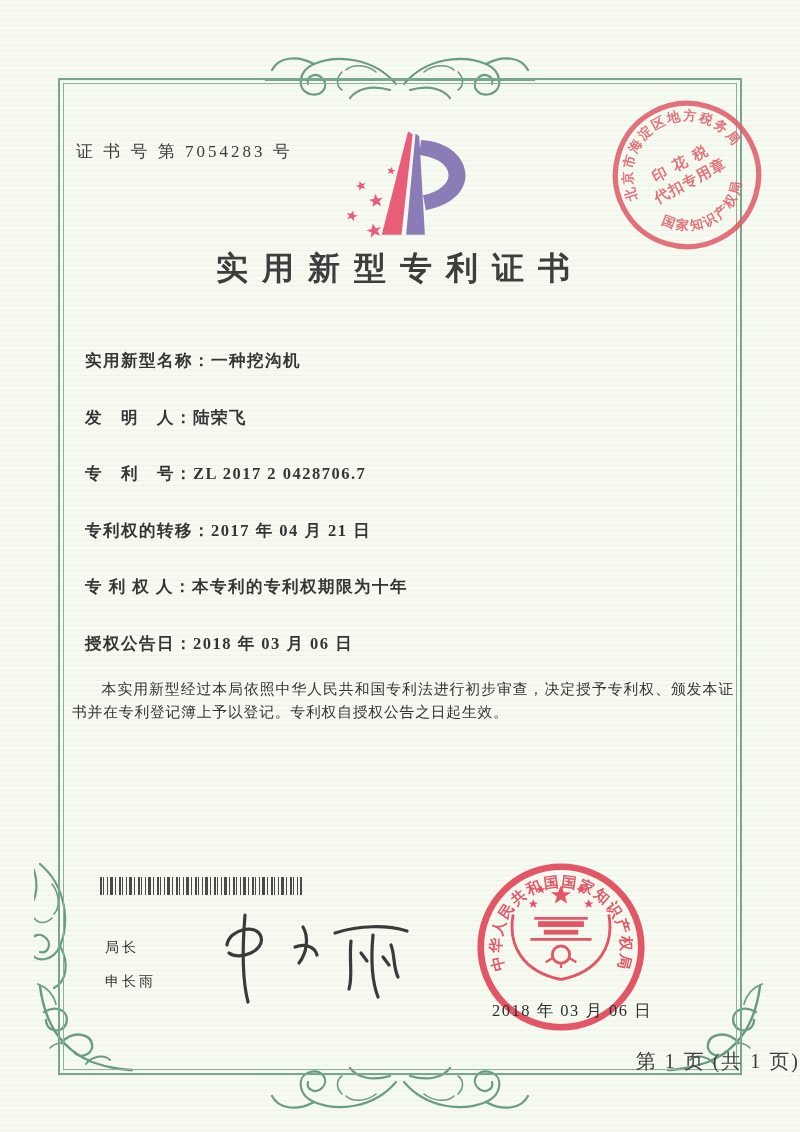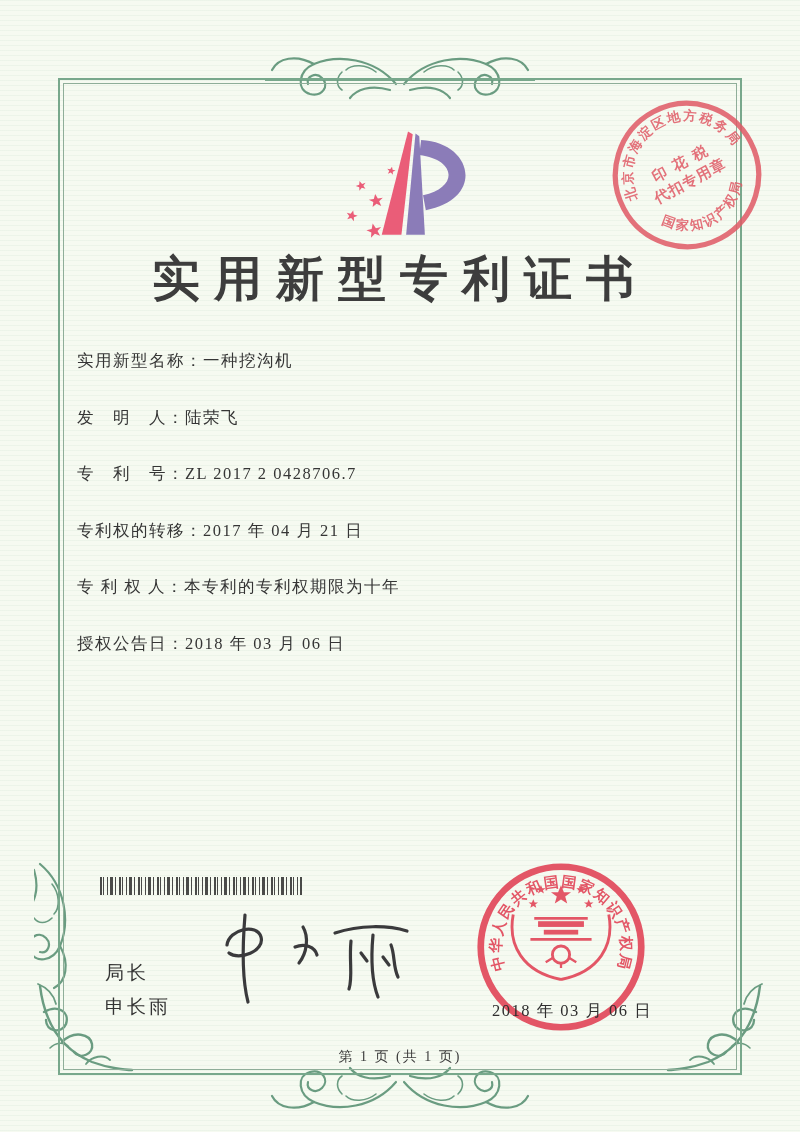--- a/index.html
+++ b/index.html
@@ -23,54 +23,54 @@
   .border-inner{
     position:absolute;left:3px;top:3px;right:3px;bottom:3px;
     border:1px solid #8fae99;
   }
   .abs{position:absolute;}
   .certno{
     left:76px;top:140px;font-size:17px;letter-spacing:3px;color:#3c3c3c;
   }
   .title{
     left:0;top:247px;width:100%;text-align:center;
-    font-size:48px;font-weight:bold;color:#3d3d3d;letter-spacing:14px;
+    font-size:32px;font-weight:bold;color:#3d3d3d;letter-spacing:14px;
   }
   .field{
-    left:77px;font-size:16.5px;color:#353535;letter-spacing:1.5px;white-space:nowrap;
+    left:85px;font-size:16.5px;color:#353535;letter-spacing:1.5px;white-space:nowrap;font-weight:bold;
   }
   .f1{top:350px}.f2{top:407px}.f3{top:463px}.f4{top:520px}.f5{top:576px}.f6{top:633px}
   .paras{
     left:72px;top:678px;width:662px;color:#333;
     font-size:14.8px;line-height:23px;letter-spacing:0.8px;text-align:justify;
   }
   .paras p{margin:0;text-indent:2em;}
   .barcode{
     left:100px;top:877px;width:202px;height:18px;
     background-image:repeating-linear-gradient(90deg,
       #2b2b2b 0 2px,transparent 2px 3px,
       #2b2b2b 3px 4px,transparent 4px 7px,
       #2b2b2b 7px 8px,transparent 8px 10px,
       #2b2b2b 10px 13px,transparent 13px 15px,
       #2b2b2b 15px 16px,transparent 16px 19px);
     opacity:.85;
   }
   .signer{
-    left:105px;top:956px;font-size:19px;color:#333;
+    left:105px;top:931px;font-size:14px;color:#333;
     letter-spacing:3px;line-height:34px;
   }
   .sig-svg{left:215px;top:903px;}
   .seal-svg{left:475px;top:861px;opacity:.92;}
   .issue-date{
     left:492px;top:1000px;font-size:16.5px;color:#2f2f2f;letter-spacing:1.5px;z-index:5;
   }
   .stamp-wrap{left:608px;top:96px;transform:rotate(-28deg);opacity:.85;}
   .footer{
-    left:0;top:1048px;width:100%;text-align:center;
-    font-size:14px;color:#3c3c3c;letter-spacing:2px;
+    left:0;top:1048px;width:100%;text-align:right;
+    font-size:20px;color:#3c3c3c;letter-spacing:2px;
   }
   .orn{position:absolute;}
   svg text{font-family:"Liberation Serif","DejaVu Serif",serif;}
 </style>
 </head>
 <body>
 
 <svg width="0" height="0" style="position:absolute" aria-hidden="true">
   <defs>
     <g id="curlH" stroke="#6a9c81" fill="none" stroke-width="2.2" stroke-linecap="round">
@@ -112,20 +112,21 @@
     <use href="#curlH" transform="translate(40,0) rotate(90)"></use>
   </svg>
   <svg class="orn" style="left:722px;top:860px" width="44" height="132" viewBox="0 0 44 132">
     <use href="#curlH" transform="translate(4,0) scale(-1,1) rotate(90) scale(1,-1)"></use>
   </svg>
 
   <div class="border-outer">
     <div class="border-inner"></div>
   </div>
 
+  <div class="abs certno">证 书 号 第 7054283 号</div>
 
   <svg class="abs" style="left:333px;top:126px" width="150" height="116" viewBox="0 0 160 120">
     <g fill="#ea5d78">
       <path transform="translate(30,62) scale(0.55) rotate(-18)" d="M0,-10 L2.9,-3.1 L10,-3.1 L4.2,1.2 L6.2,8.1 L0,4 L-6.2,8.1 L-4.2,1.2 L-10,-3.1 L-2.9,-3.1 Z"></path>
       <path transform="translate(62,46) scale(0.45) rotate(12)" d="M0,-10 L2.9,-3.1 L10,-3.1 L4.2,1.2 L6.2,8.1 L0,4 L-6.2,8.1 L-4.2,1.2 L-10,-3.1 L-2.9,-3.1 Z"></path>
       <path transform="translate(46,78) scale(0.75) rotate(-8)" d="M0,-10 L2.9,-3.1 L10,-3.1 L4.2,1.2 L6.2,8.1 L0,4 L-6.2,8.1 L-4.2,1.2 L-10,-3.1 L-2.9,-3.1 Z"></path>
       <path transform="translate(20,94) scale(0.6) rotate(15)" d="M0,-10 L2.9,-3.1 L10,-3.1 L4.2,1.2 L6.2,8.1 L0,4 L-6.2,8.1 L-4.2,1.2 L-10,-3.1 L-2.9,-3.1 Z"></path>
       <path transform="translate(44,110) scale(0.8) rotate(-12)" d="M0,-10 L2.9,-3.1 L10,-3.1 L4.2,1.2 L6.2,8.1 L0,4 L-6.2,8.1 L-4.2,1.2 L-10,-3.1 L-2.9,-3.1 Z"></path>
     </g>
     <polygon fill="#ea5d78" points="80,4 85,7 73,114 52,114"></polygon>
@@ -148,20 +149,21 @@
     <span>专利权的转移：</span><span>2017 年 04 月 21 日</span>
   </div>
   <div class="abs field f5">
     <span>专 利 权 人：</span><span>本专利的专利权期限为十年</span>
   </div>
   <div class="abs field f6">
     <span>授权公告日：</span><span>2018 年 03 月 06 日</span>
   </div>
 
   <div class="abs paras">
+    <p>本实用新型经过本局依照中华人民共和国专利法进行初步审查，决定授予专利权、颁发本证书并在专利登记簿上予以登记。专利权自授权公告之日起生效。</p>
   </div>
 
   <div class="abs barcode"></div>
 
   <div class="abs signer">
     <div>局长</div>
     <div>申长雨</div>
   </div>
 
   <svg class="abs sig-svg" width="200" height="105" viewBox="0 0 200 105">

